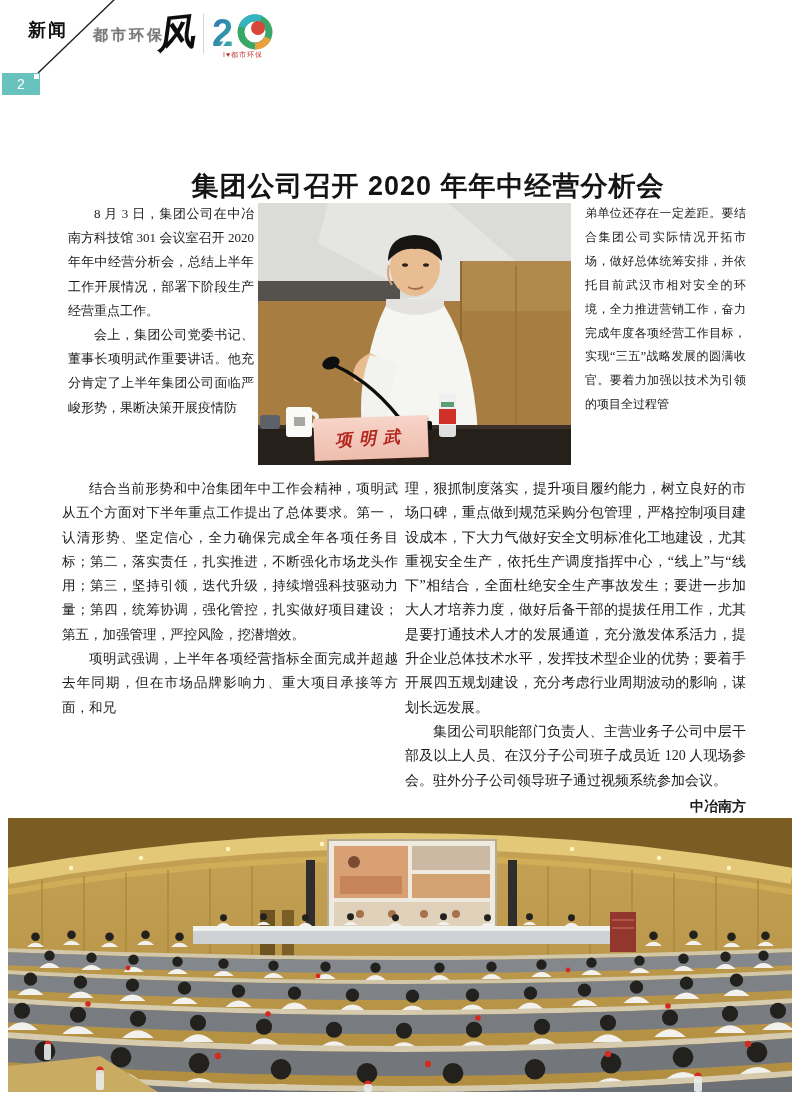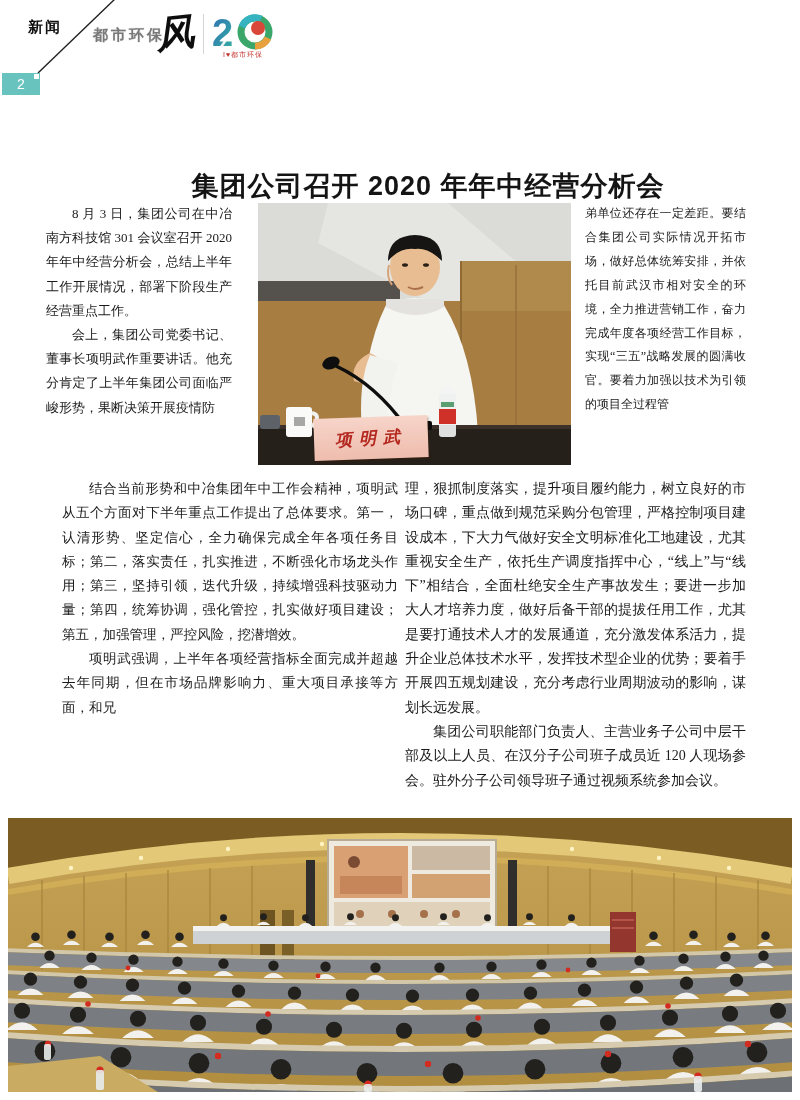--- a/index.html
+++ b/index.html
@@ -1,21 +1,21 @@
 <!DOCTYPE html>
 <html><head>
 <meta charset="utf-8">
 <style>
   html,body{margin:0;padding:0;width:800px;height:1100px;background:#ffffff;overflow:hidden;}
   .abs{position:absolute;}
   body{position:relative;font-family:"Liberation Serif","DejaVu Serif",serif;color:#1a1a1a;}
 
   
   .section-label{left:28px;top:18px;font-family:"Liberation Sans","DejaVu Sans",sans-serif;
-     font-weight:bold;font-size:15px;letter-spacing:2px;color:#111;}
+     font-weight:bold;font-size:18px;letter-spacing:2px;color:#111;}
   .diag-svg{left:30px;top:0;}
   .page-box{left:2px;top:73px;width:38px;height:22px;background:#68c2be;
      display:flex;align-items:center;justify-content:center;}
   .page-box .num{color:#fff;font-family:"Liberation Sans","DejaVu Sans",sans-serif;font-size:14px;}
   .page-box .corner{position:absolute;right:1px;top:1px;width:5px;height:5px;background:#fff;}
   .masthead-title{left:93px;top:26px;font-size:15px;letter-spacing:3px;color:#787878;
      font-family:"Liberation Sans","DejaVu Sans",sans-serif;font-weight:bold;
      text-shadow:0 0 1px #fff, 0 0 1px #aaa;}
   .masthead-seal{left:156px;top:8px;font-size:38px;font-style:italic;font-weight:bold;
      transform:rotate(-6deg);color:#0d0d0d;font-family:"DejaVu Serif",serif;}
@@ -24,21 +24,21 @@
   .logo-tagline{left:208px;top:50px;width:70px;text-align:center;font-size:7px;color:#c2302c;
      font-family:"Liberation Sans","DejaVu Sans",sans-serif;letter-spacing:1px;}
 
   
   .article-title{left:0;top:150px;width:800px;text-align:center;
      font-family:"Liberation Sans","DejaVu Sans",sans-serif;font-weight:bold;
      font-size:27px;letter-spacing:1px;color:#141414;padding-left:28px;}
   .col{position:absolute;text-align:justify;}
   .col p{margin:0;}
   .col p.ind{text-indent:2em;}
-  .col-lt{left:46px;top:202px;width:186px;font-size:13px;line-height:24.2px;}
+  .col-lt{left:68px;top:202px;width:186px;font-size:13px;line-height:24.2px;}
   .col-rt{left:585px;top:202px;width:161px;font-size:12px;line-height:23.9px;}
   .col-lb{left:62px;top:477px;width:336px;font-size:13.5px;line-height:24.3px;}
   .col-rb{left:405px;top:477px;width:341px;font-size:14px;line-height:24.3px;}
   .byline{text-align:right;font-weight:bold;margin-top:2px !important;}
 
   
   .photo-top{left:258px;top:203px;width:313px;height:262px;overflow:hidden;}
   .photo-top svg{display:block;}
   .nameplate{position:absolute;left:56px;top:214px;width:114px;height:42px;
      background:linear-gradient(#f7d4c9,#eebdae);transform:rotate(-2deg);
@@ -93,20 +93,21 @@
 </div>
 
 <div class="col col-lb">
   <p class="ind">结合当前形势和中冶集团年中工作会精神，项明武从五个方面对下半年重点工作提出了总体要求。第一，认清形势、坚定信心，全力确保完成全年各项任务目标；第二，落实责任，扎实推进，不断强化市场龙头作用；第三，坚持引领，迭代升级，持续增强科技驱动力量；第四，统筹协调，强化管控，扎实做好项目建设；第五，加强管理，严控风险，挖潜增效。</p>
   <p class="ind">项明武强调，上半年各项经营指标全面完成并超越去年同期，但在市场品牌影响力、重大项目承接等方面，和兄</p>
 </div>
 
 <div class="col col-rb">
   <p>理，狠抓制度落实，提升项目履约能力，树立良好的市场口碑，重点做到规范采购分包管理，严格控制项目建设成本，下大力气做好安全文明标准化工地建设，尤其重视安全生产，依托生产调度指挥中心，“线上”与“线下”相结合，全面杜绝安全生产事故发生；要进一步加大人才培养力度，做好后备干部的提拔任用工作，尤其是要打通技术人才的发展通道，充分激发体系活力，提升企业总体技术水平，发挥技术型企业的优势；要着手开展四五规划建设，充分考虑行业周期波动的影响，谋划长远发展。</p>
   <p class="ind">集团公司职能部门负责人、主营业务子公司中层干部及以上人员、在汉分子公司班子成员近 120 人现场参会。驻外分子公司领导班子通过视频系统参加会议。</p>
+  <p class="byline">中冶南方</p>
 </div>
 
 <div class="abs photo-top">
   <svg width="313" height="262" viewBox="0 0 313 262">
 
     <rect x="0" y="0" width="313" height="120" fill="#dbdbd8"></rect>
     <polygon points="70,0 190,0 300,95 210,120 60,40" fill="#e9e9e6" opacity="0.7"></polygon>
 
     <rect x="0" y="78" width="142" height="21" fill="#55524e"></rect>
 

